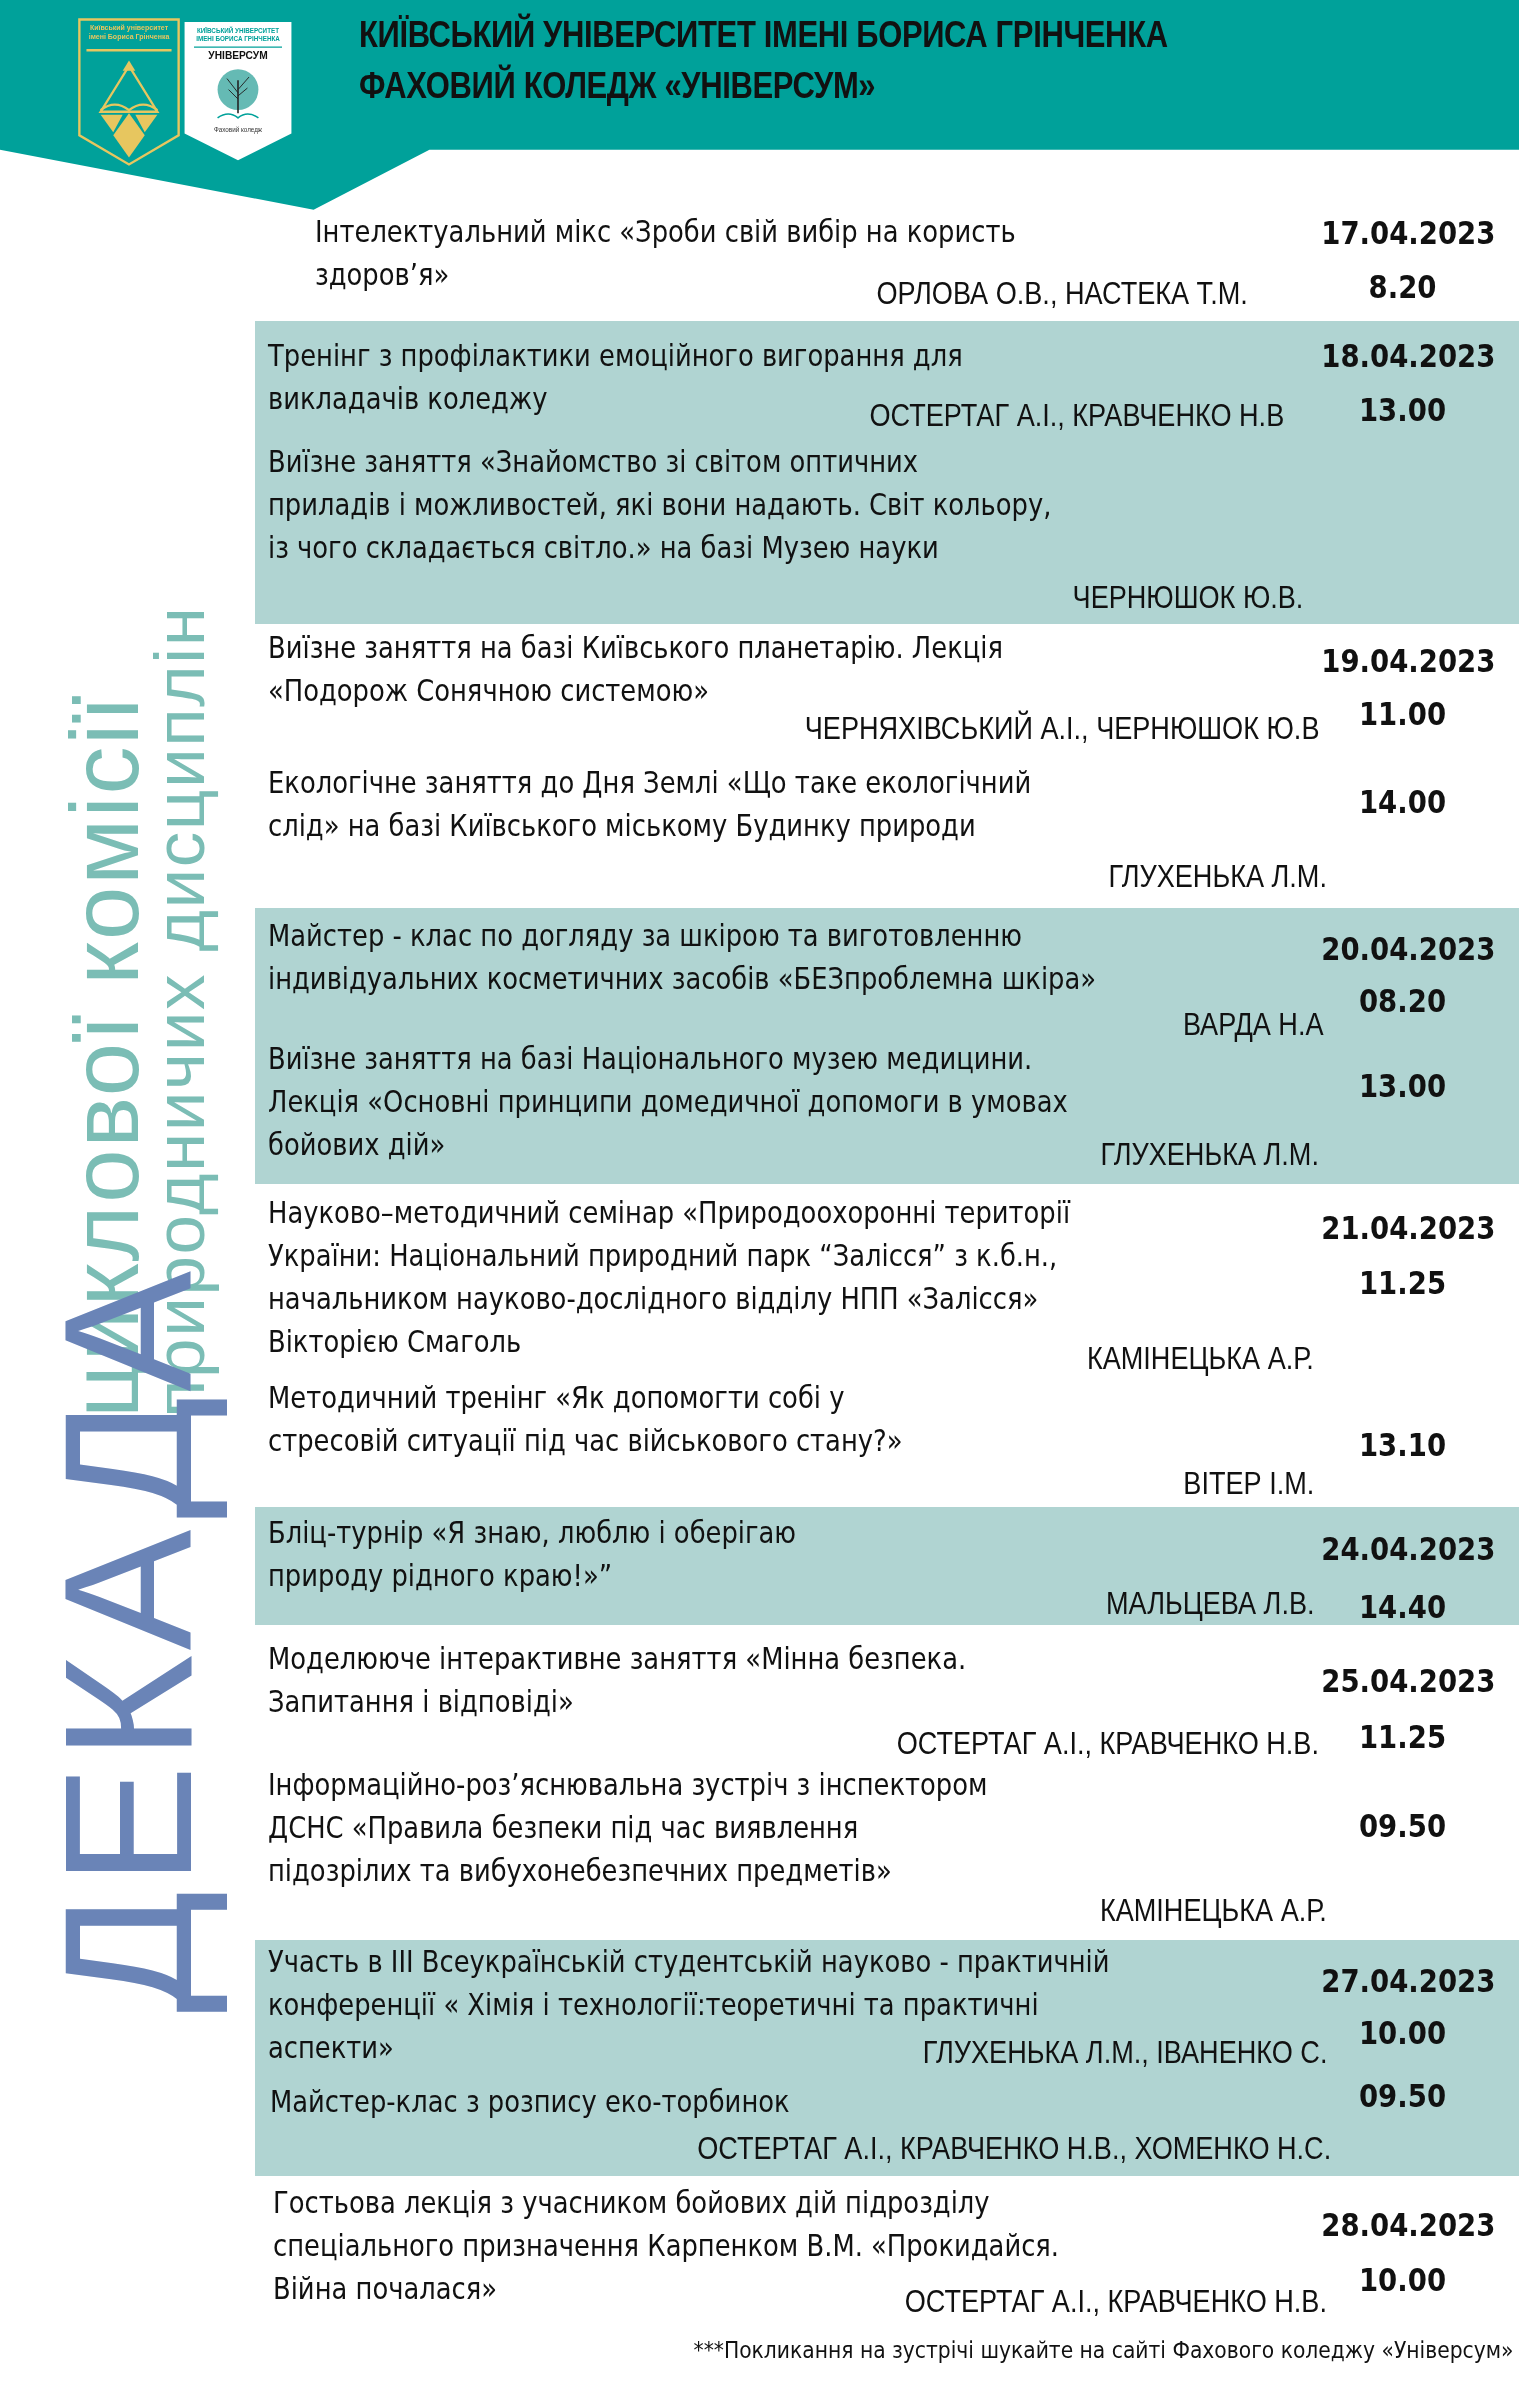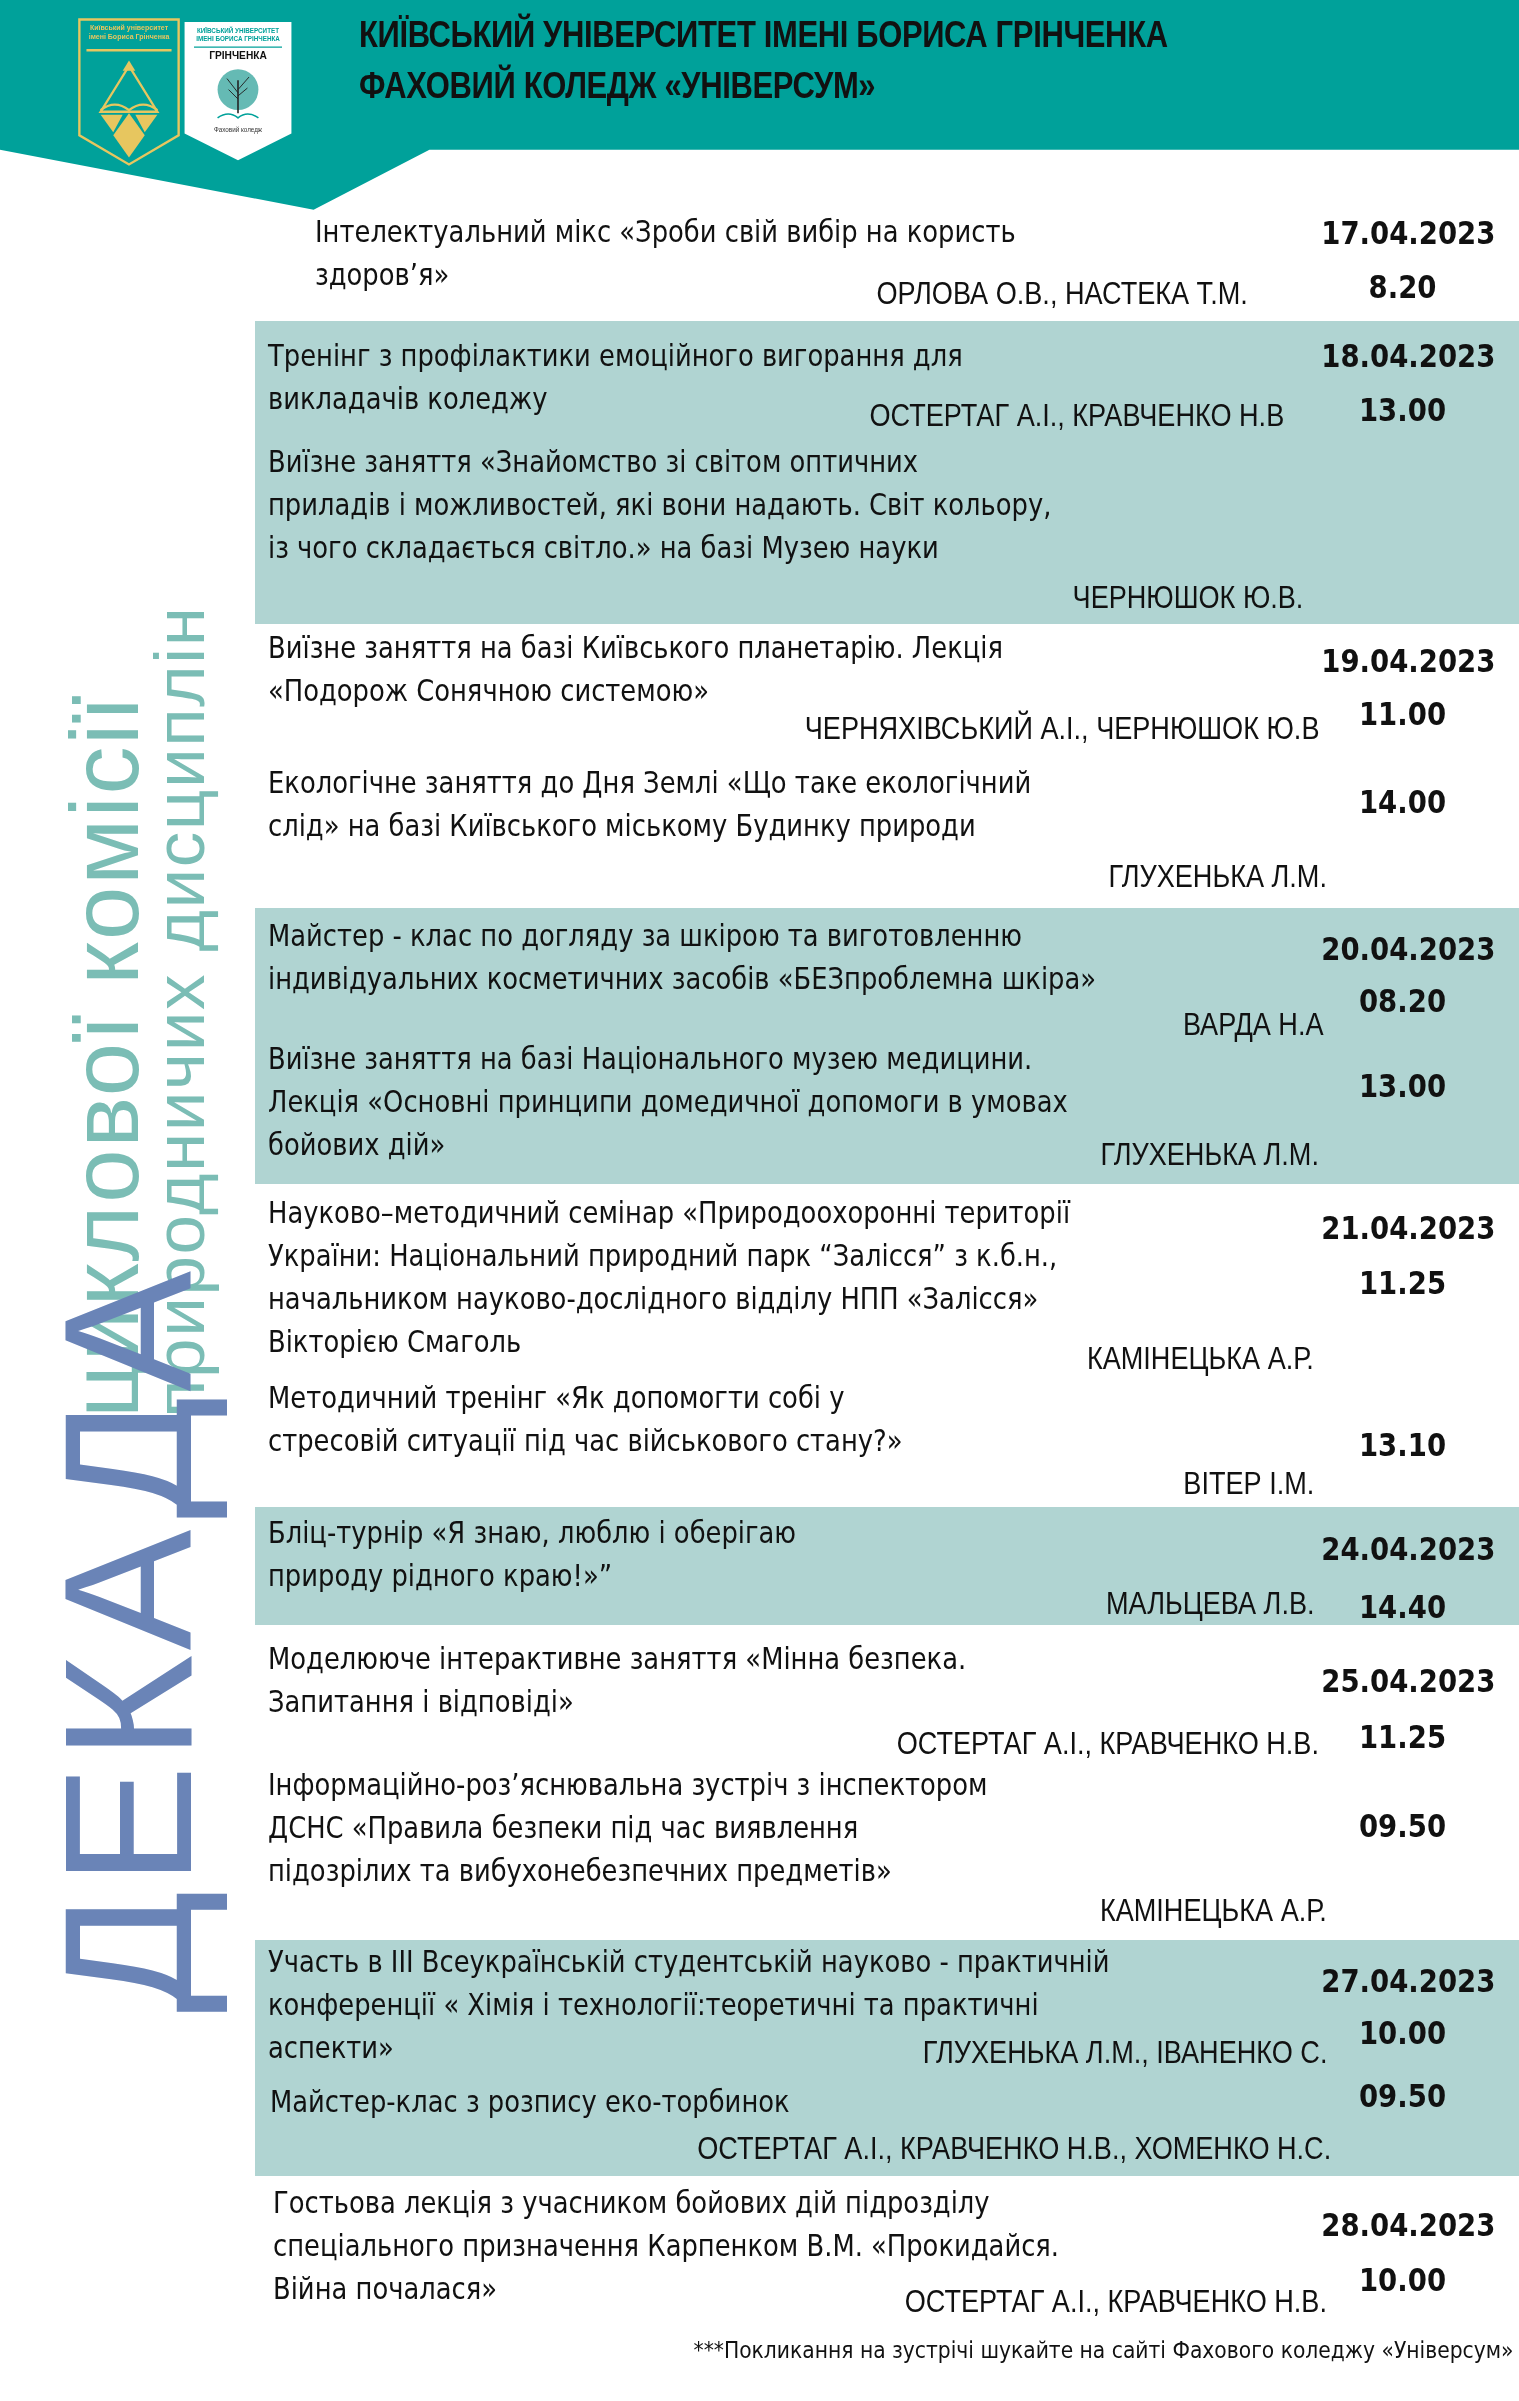--- a/index.html
+++ b/index.html
@@ -83,21 +83,21 @@
   <svg width="110" height="146" viewBox="0 0 140 185">
     <path d="M2,6 H138 V148 L70,182 L2,148 Z" fill="#ffffff"></path>
     <line x1="14" y1="38" x2="126" y2="38" stroke="#00A19A" stroke-width="1.5"></line>
     <circle cx="70" cy="92" r="26" fill="#3FA9A1" opacity="0.8"></circle>
     <line x1="70" y1="80" x2="70" y2="122" stroke="#222" stroke-width="2"></line>
     <path d="M70,96 L56,78 M70,92 L84,76 M70,104 L58,92 M70,100 L82,90" stroke="#222" stroke-width="1.2"></path>
     <path d="M44,128 Q58,118 70,128 Q82,118 96,128" fill="none" stroke="#00A19A" stroke-width="2"></path>
   </svg>
   <div class="logo-text-small" style="top:9.5px;color:#00A19A;font-weight:bold;font-size:6.3px;">КИЇВСЬКИЙ УНІВЕРСИТЕТ</div>
   <div class="logo-text-small" style="top:17.3px;color:#00A19A;font-weight:bold;font-size:6.3px;">ІМЕНІ БОРИСА ГРІНЧЕНКА</div>
-  <div class="logo-text-small" style="top:35px;color:#111;font-weight:bold;font-size:10.2px;">ГРІНЧЕНКА</div>
+  <div class="logo-text-small" style="top:35px;color:#111;font-weight:bold;font-size:10.2px;">УНІВЕРСУМ</div>
   <div class="logo-text-small" style="top:109px;color:#333;font-size:6.3px;">Фаховий коледж</div>
 </div>
 
 <div class="title-line" style="top:14px;">КИЇВСЬКИЙ УНІВЕРСИТЕТ ІМЕНІ БОРИСА ГРІНЧЕНКА</div>
 <div class="title-line" style="top:65px;">ФАХОВИЙ КОЛЕДЖ «УНІВЕРСУМ»</div>
 
 <div class="vert vert-main">циклової комісії</div>
 <div class="vert vert-sub">природничих дисциплін</div>
 <div class="vert vert-dekada">ДЕКАДА</div>
 

